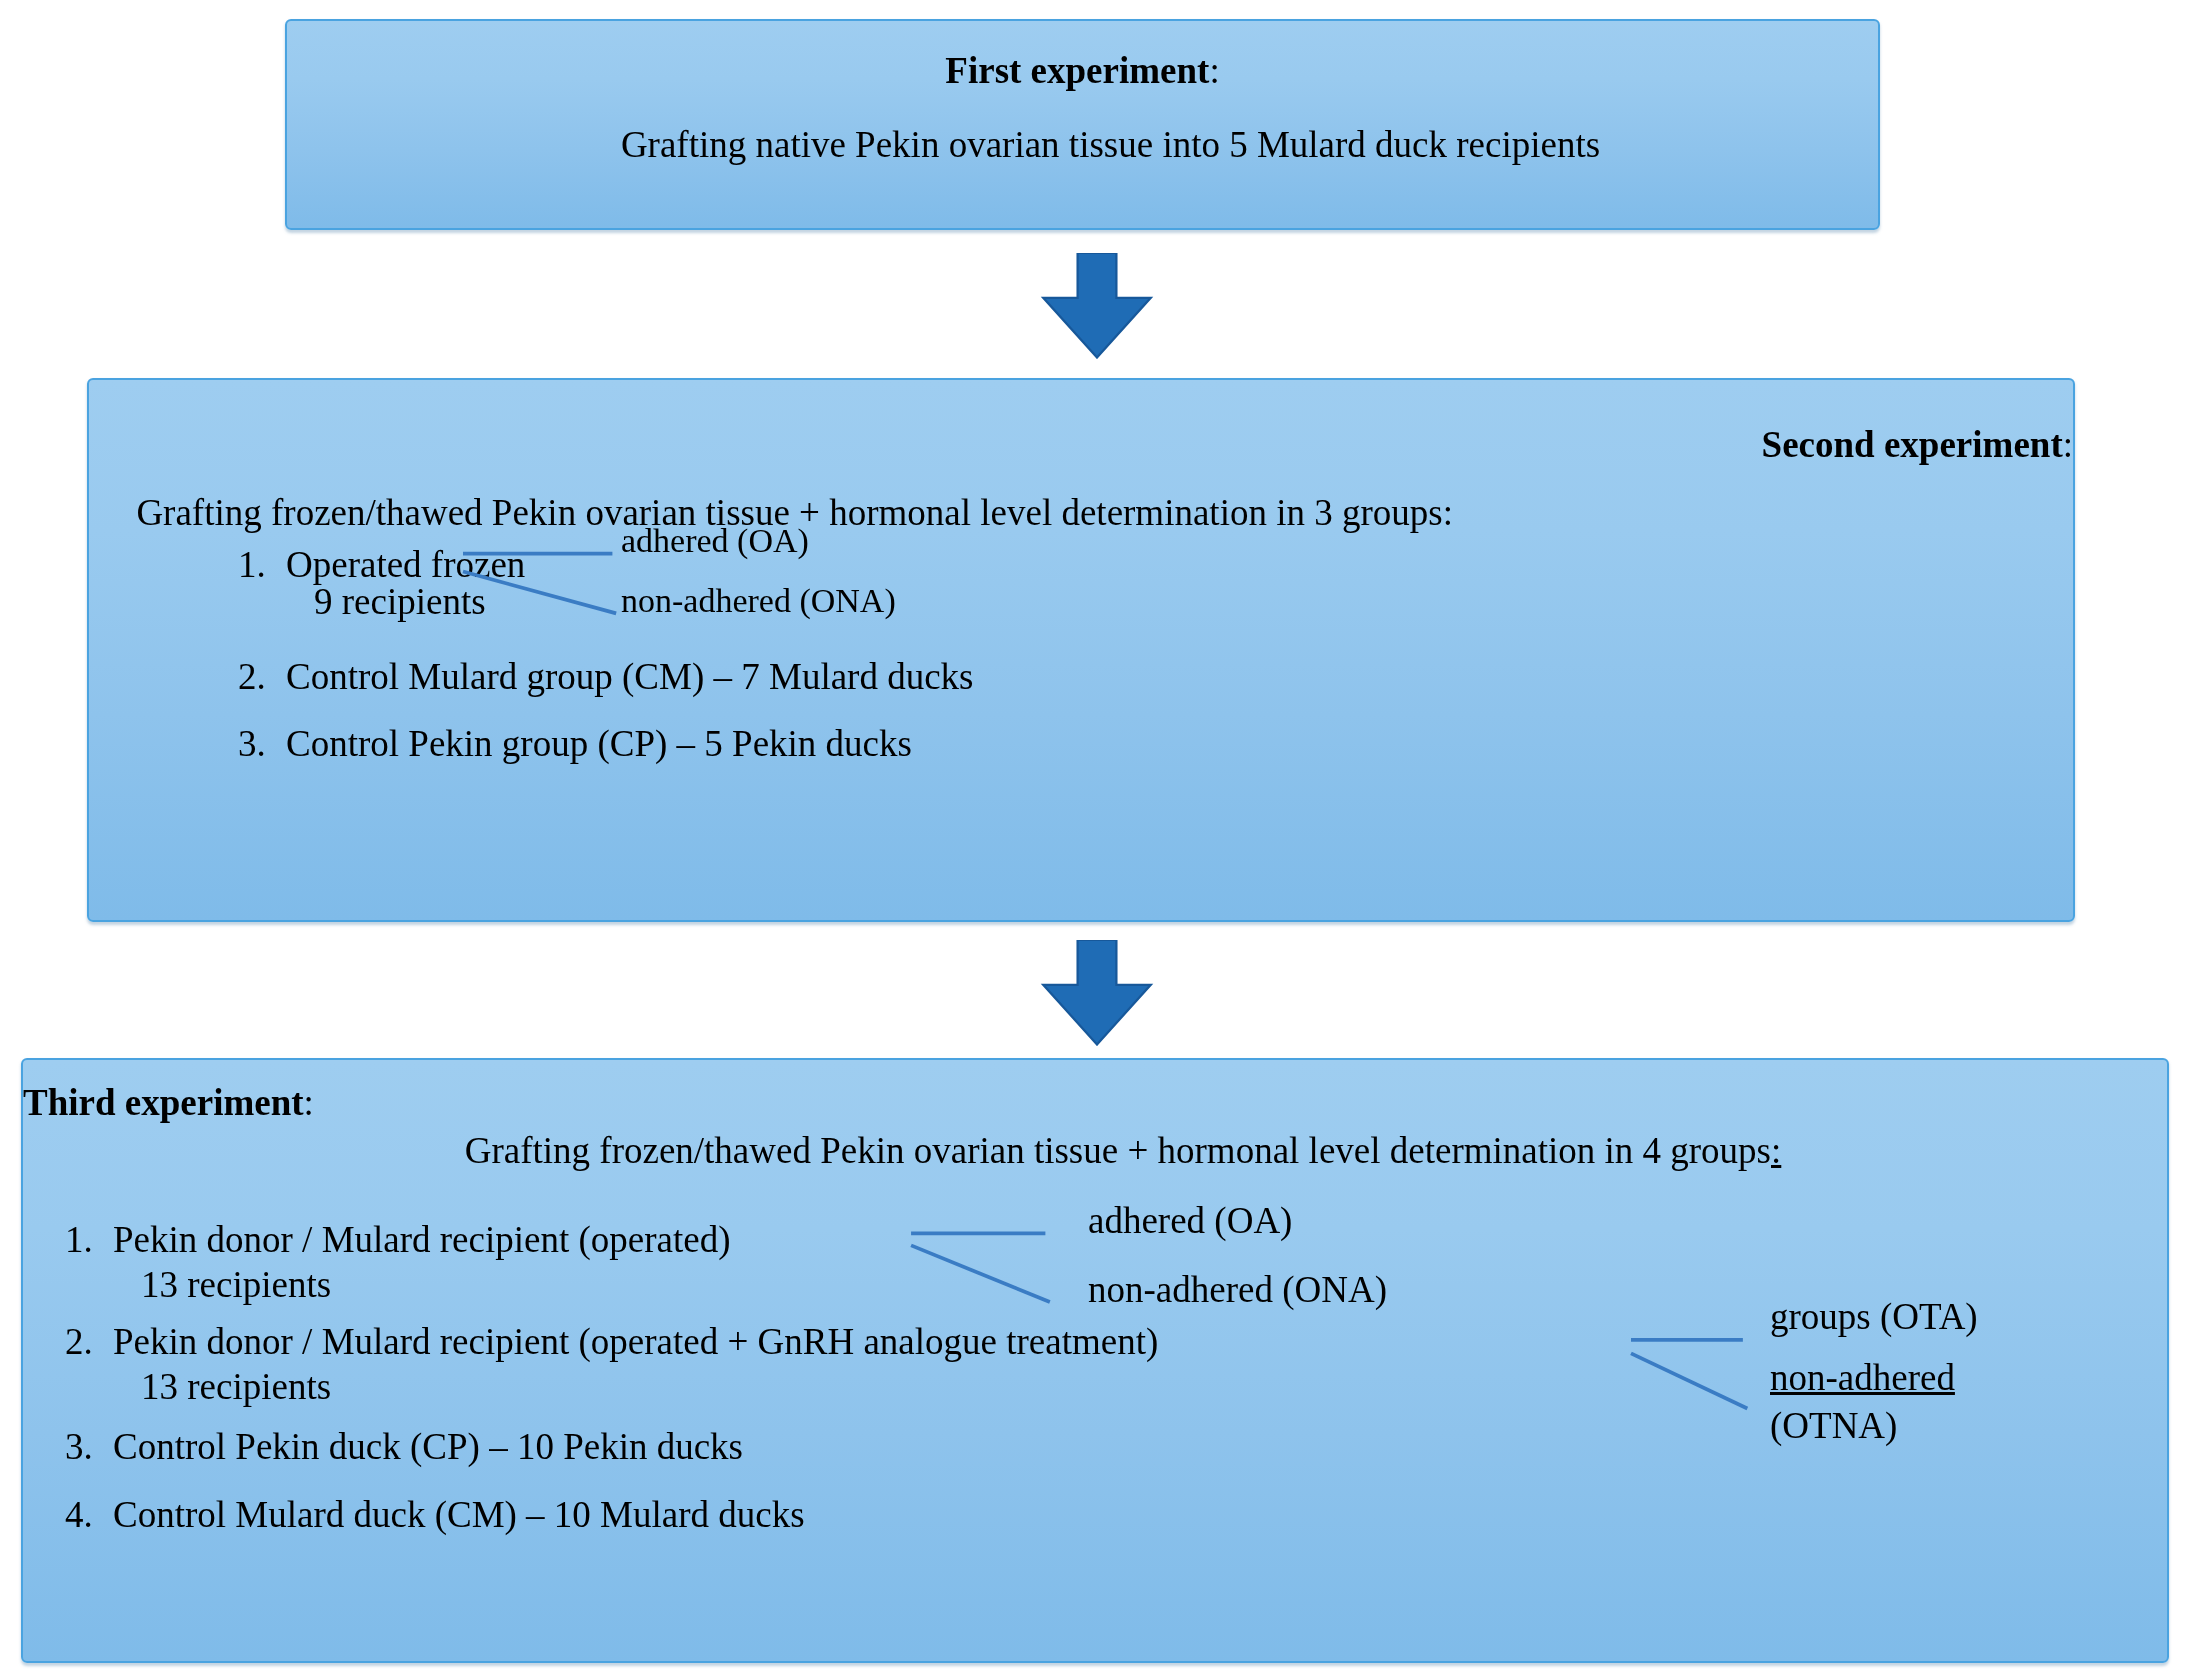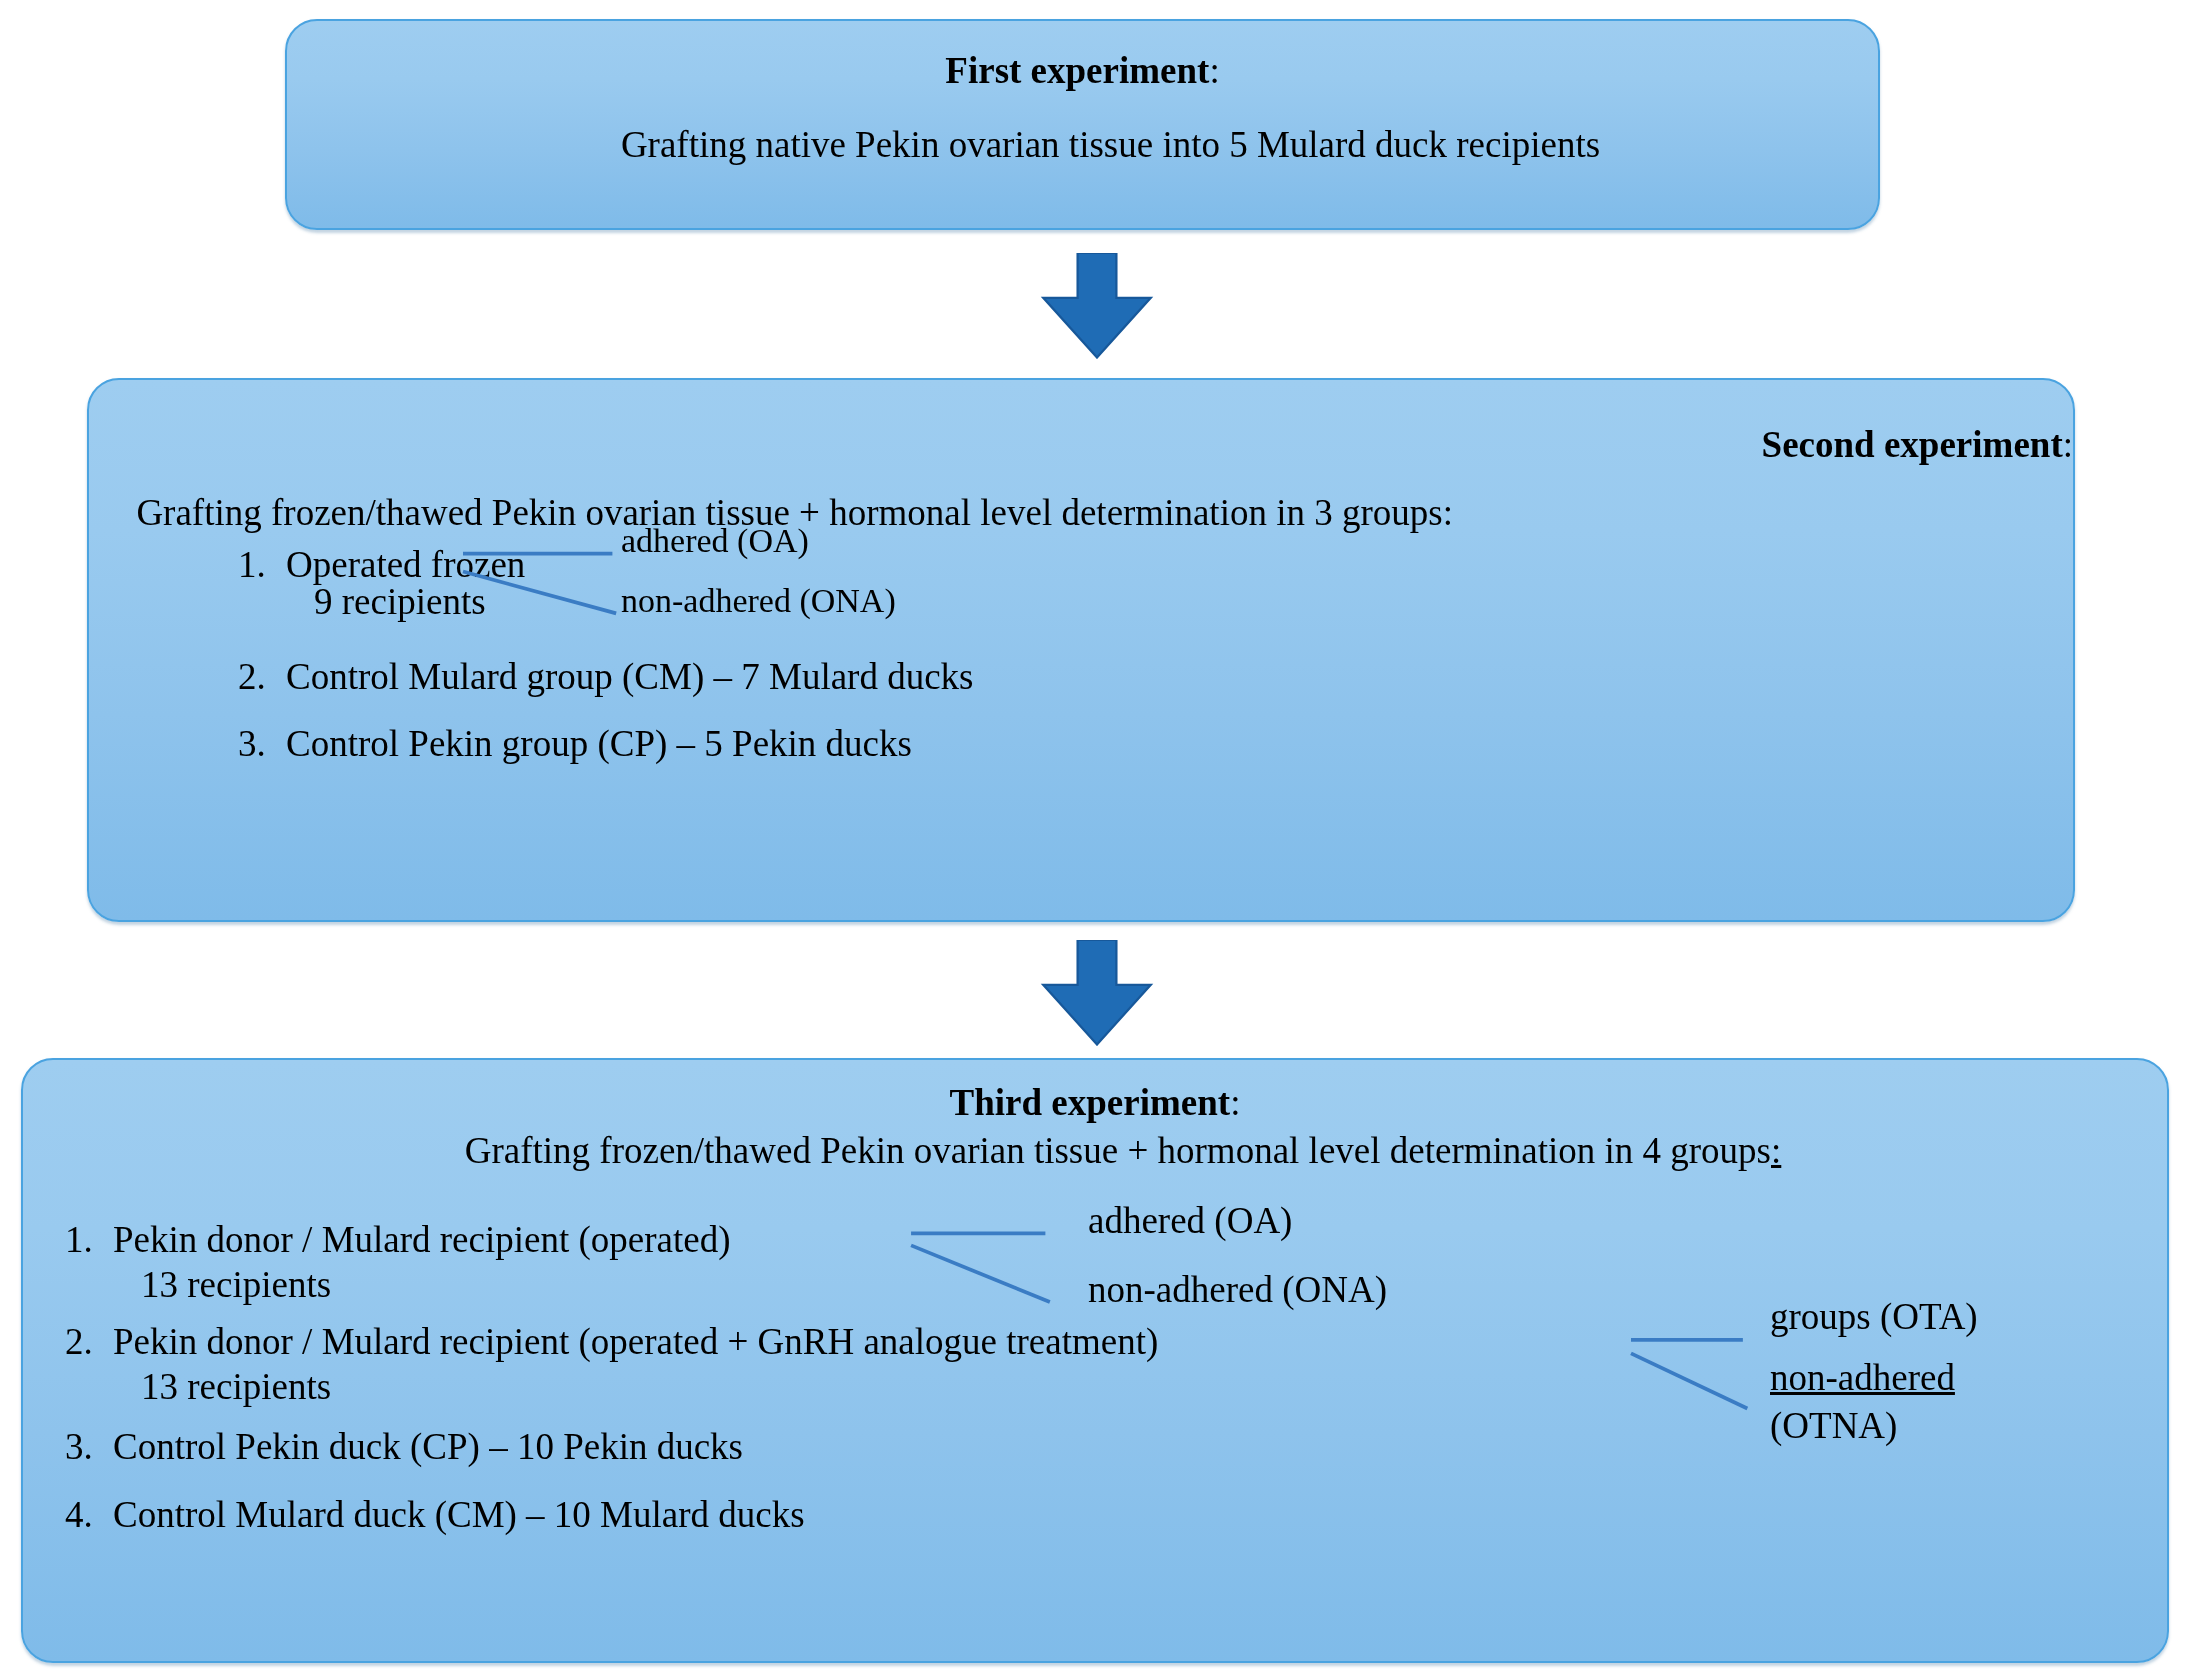--- a/index.html
+++ b/index.html
@@ -17,21 +17,21 @@
     width: 2194px;
     height: 1673px;
     background: #ffffff;
     overflow: hidden;
   }
 
   
   .box {
     position: absolute;
     box-sizing: border-box;
-    border-radius: 32px;
+    border-radius: 6px;
     border: 2.2px solid #4aa3e0;
     background: linear-gradient(180deg,
                 #9ecdf0 0%,
                 #99caef 28%,
                 #8ec3ec 62%,
                 #7fbbe9 100%);
     box-shadow: 0 2.2px 3px rgba(80,130,170,0.35);
   }
   #box-first   { left: 285px;  top: 19.4px;   width: 1595px; height: 211px; }
   #box-second  { left: 87px;  top: 378px;  width: 1988px; height: 544px; }
@@ -133,21 +133,21 @@
       <span>Control Pekin group (CP) – 5 Pekin ducks</span>
     </div>
   </div>
 
   <svg class="arrow" id="arrow-2" viewBox="0 0 160 142">
     <polygon points="54,0 106,0 106,60 152,60 80,140 8,60 54,60" fill="#1f6cb5" stroke="#17589a" stroke-width="3"></polygon>
   </svg>
 
   <div class="box" id="box-third">
 
-    <div class="abs heading" style="left:0; top:24px; width:100%; text-align:center;font-family:Liberation Serif, serif;">
+    <div class="abs heading" style="left:0; top:24px; width:100%; text-align:left;font-family:Liberation Serif, serif;">
       <span>Third experiment</span><span class="tail">:</span>
     </div>
 
     <div class="abs body-line" style="left:0; top:72px; width:100%; text-align:center;">
       <span>Grafting frozen/thawed Pekin ovarian tissue + hormonal level determination  in 4 groups</span><span class="underline-colon">:</span>
     </div>
 
     <div class="li-row" style="left:42px; top:161px;">
       <span class="li-num">1.</span>
       <span>Pekin donor / Mulard recipient (operated)</span>

